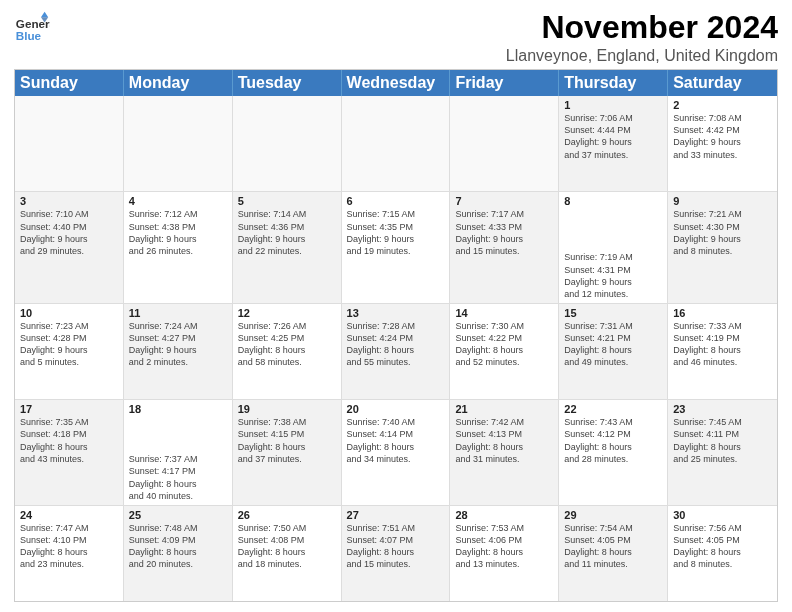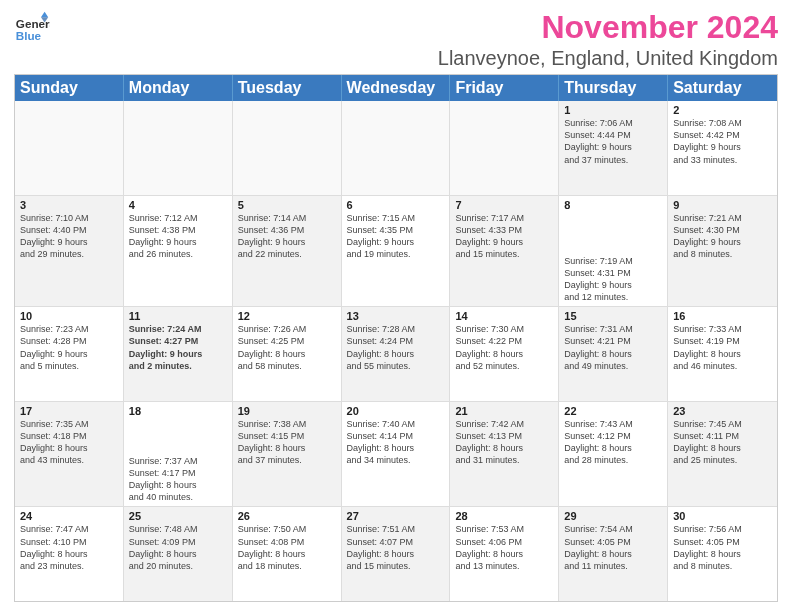--- a/index.html
+++ b/index.html
@@ -31,25 +31,25 @@
     .logo-icon {
       width: 36px;
       height: 36px;
     }
     .title-block {
       text-align: right;
     }
     .month-title {
       font-size: 32px;
       font-weight: bold;
-      color: #ec4899;
+      color: #000000;
       line-height: 1.1;
     }
     .location-title {
-      font-size: 20px;
+      font-size: 16px;
       color: #555;
       margin-top: 2px;
     }
     .calendar {
       flex: 1;
       display: flex;
       flex-direction: column;
       border: 1px solid #ccc;
     }
     .cal-header {
@@ -207,21 +207,21 @@
         <div class="cal-row">
           <div class="cal-cell">
             <span class="day-num">10</span>
             <div class="day-info" style="white-space: pre-line;">Sunrise: 7:23 AM
 Sunset: 4:28 PM
 Daylight: 9 hours
 and 5 minutes.</div>
           </div>
           <div class="cal-cell shaded">
             <span class="day-num">11</span>
-            <div class="day-info" style="white-space: pre-line; font-weight: bold;">Sunrise: 7:24 AM
+            <div class="day-info" style="white-space: pre-line;">Sunrise: 7:24 AM
 Sunset: 4:27 PM
 Daylight: 9 hours
 and 2 minutes.</div>
           </div>
           <div class="cal-cell">
             <span class="day-num">12</span>
             <div class="day-info" style="white-space: pre-line;">Sunrise: 7:26 AM
 Sunset: 4:25 PM
 Daylight: 8 hours
 and 58 minutes.</div>

